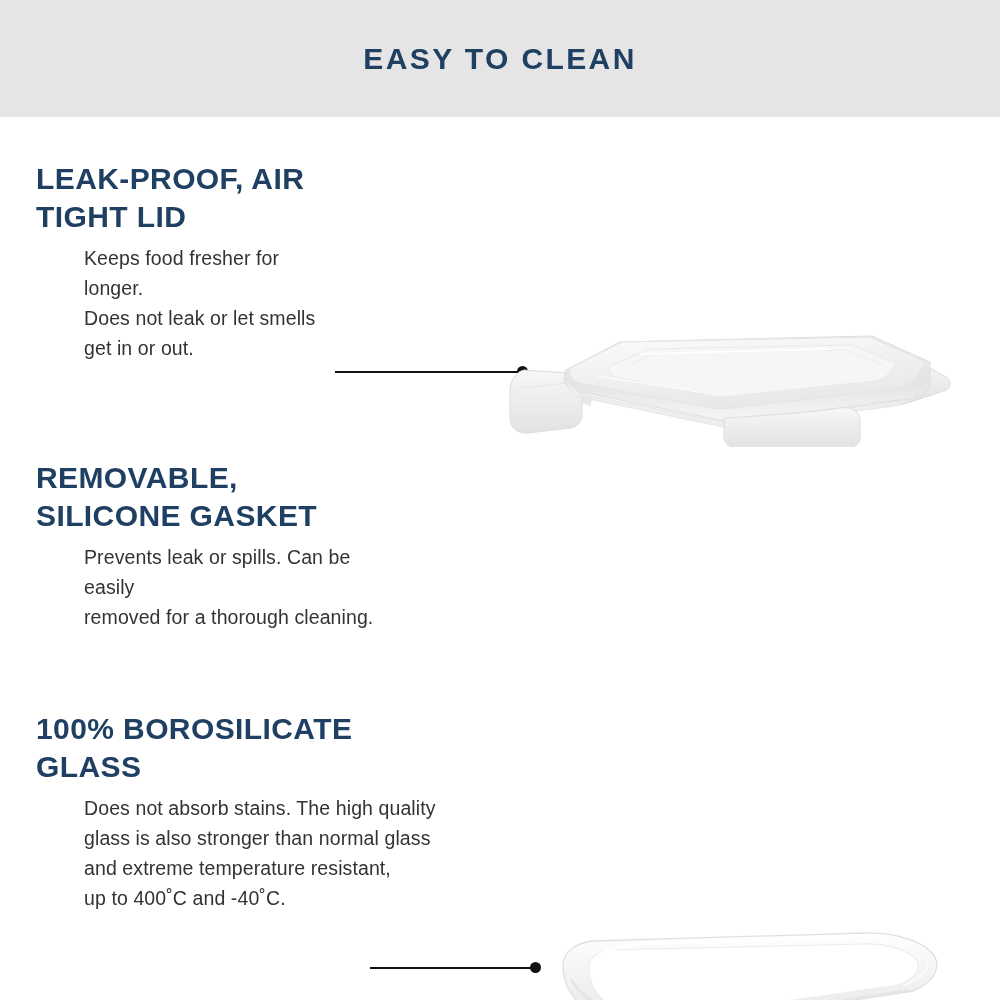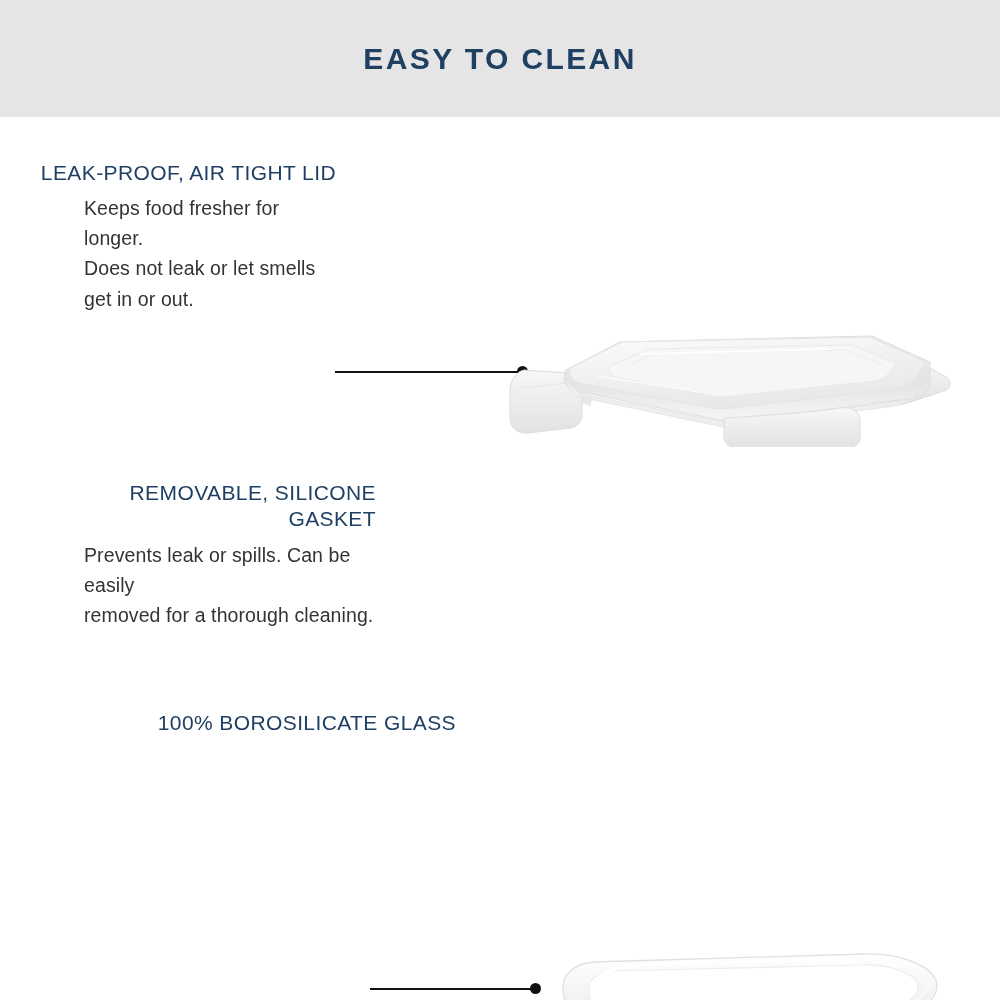--- a/index.html
+++ b/index.html
@@ -35,41 +35,40 @@
     line-height: 1;
   }
 
   
   .feature {
     position: absolute;
     left: 0;
     width: 1000px;
   }
   #feature-0 { top: 160px; height: 230px; }
-  #feature-1 { top: 480px; height: 200px; }
+  #feature-1 { top: 459px; height: 200px; }
   #feature-2 { top: 710px; height: 280px; }
 
   .feature-text {
     position: absolute;
     left: 36px;
     top: 0;
     width: 300px;
   }
   #feature-1 .feature-text { width: 340px; }
   #feature-2 .feature-text { width: 420px; }
 
   .feature-heading {
     color: #1f4063;
-    font-size: 21px;
-    font-weight: 400;
+    font-size: 30px;
+    font-weight: 700;
     letter-spacing: 0.4px;
     line-height: 1.26;
     text-transform: uppercase;
     margin-bottom: 7px;
-    text-align: right;
   }
   .feature-body {
     color: #333333;
     font-size: 19.5px;
     font-weight: 400;
     line-height: 1.54;
     letter-spacing: 0.1px;
     white-space: pre-line;
     margin-left: 48px;
   }
@@ -216,17 +215,21 @@
         <path d="M36 50 C46 70 78 88 112 94" fill="none" stroke="#dfdfdf" stroke-width="2" opacity="0.8"></path>
         <path d="M150 96 L372 61" fill="none" stroke="#e3e3e3" stroke-width="2" opacity="0.7"></path>
       </svg>
     </div>
   </div>
 
   <div class="feature" id="feature-2">
 
     <div class="feature-text">
       <div class="feature-heading">100% BOROSILICATE GLASS</div>
+      <div class="feature-body">Does not absorb stains. The high quality
+glass is also stronger than normal glass
+and extreme temperature resistant,
+up to 400˚C and -40˚C.</div>
     </div>
 
   </div>
 
 </div>
 
 </body></html>

